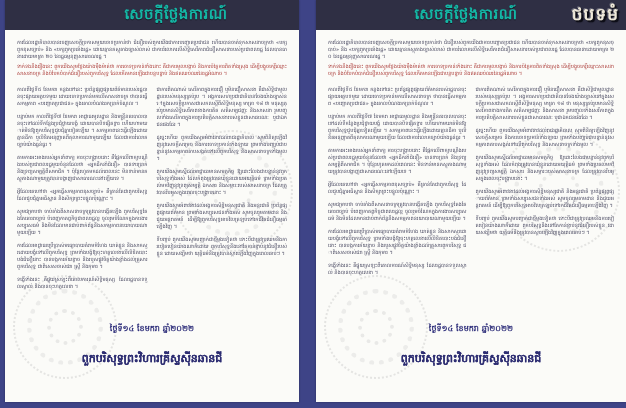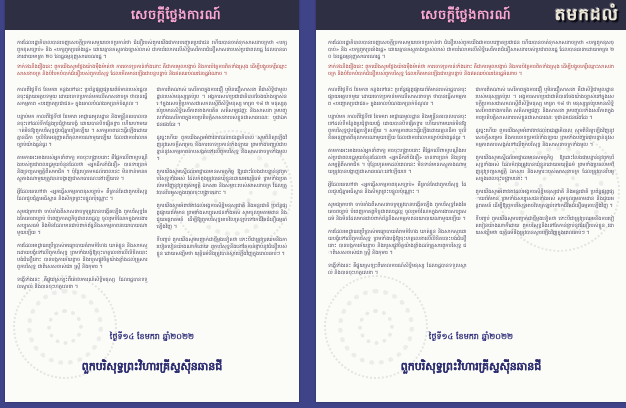--- a/index.html
+++ b/index.html
@@ -13,21 +13,21 @@
     box-shadow:0 0 2px rgba(0,0,0,.35);
   }
   .page-left{left:5px;width:294px;}
   .page-right{left:316px;width:310px;}
 
   .masthead{
     position:relative;height:30px;background:#2f2f44;
     display:flex;align-items:center;justify-content:center;z-index:2;
   }
   .masthead .title{
-    color:#f9a8d4;font-size:13px;font-weight:bold;letter-spacing:.5px;
+    color:#14b8a6;font-size:15px;font-weight:bold;letter-spacing:.5px;
     text-shadow:0 1px 0 #1a1a26;white-space:nowrap;margin-left:48px;
   }
   .page-right .masthead .title{margin-right:58px;}
   .masthead .logotype{
     position:absolute;right:7px;top:3px;color:#efe9da;font-size:17px;font-weight:bold;
     letter-spacing:1px;white-space:nowrap;
     text-shadow:1px 1px 0 #101018,-1px -1px 0 #6a6a78,2px 2px 1px #0a0a12;
   }
 
   .sheet{position:relative;height:372px;}
@@ -51,21 +51,21 @@
   }
   .intro p.red{color:#aa3936;}
 
   .cols{display:flex;gap:9px;margin-top:6px;height:258px;overflow:hidden;}
   .col{flex:1;min-width:0;}
   .col p{
     margin:0 0 6px;font-size:5px;line-height:7px;text-align:justify;
     color:#45455e;word-break:break-all;
   }
 
-  .pfoot{position:absolute;left:0;right:0;bottom:11px;text-align:center;z-index:1;}
+  .pfoot{position:absolute;left:0;right:0;bottom:19px;text-align:center;z-index:1;}
   .pfoot .date{margin:0 0 3px;font-size:8px;font-weight:bold;color:#31317c;}
   .pfoot .sig{margin:16px;font-size:11px;font-weight:bold;color:#2d2d72;text-shadow:0 0 .5px #2d2d72;}
 </style>
 </head>
 <body>
 
 <div class="page page-left">
   <div class="masthead">
     <span class="title">សេចក្តីថ្លែងការណ៍</span>
   </div>
@@ -99,21 +99,21 @@
     <div class="pfoot">
       <p class="date">ថ្ងៃទី១៤ ខែមករា ឆ្នាំ២០២២</p>
       <p class="sig">ពួកបរិសុទ្ធព្រះវិហារគ្រីស្ទស៊ីនឆានជី</p>
     </div>
   </div>
 </div>
 
 <div class="page page-right">
   <div class="masthead">
     <span class="title">សេចក្តីថ្លែងការណ៍</span>
-    <span class="logotype">តមកដលំ</span>
+    <span class="logotype">ថបទមំ</span>
   </div>
   <div class="sheet">
     <div class="wm wm-a"></div>
     <div class="wm wm-b"></div>
     <div class="content">
       <div class="intro">
         <p>ការដែលរដ្ឋាភិបាលបានចេញសេចក្តីប្រកាសមួយចោទប្រកាន់ថា ជំនឿរបស់ពួកយើងជាការបញ្ឆោតប្រជាជន ហើយបានចាត់ទុកសាសនាចក្រថា «បក្សពួកខុសច្បាប់» និង «បក្សពួកប្រឆាំងរដ្ឋ» ដោយគ្មានភស្តុតាងច្បាស់លាស់ ជាការរំលោភលើសិទ្ធិសេរីភាពជំនឿសាសនារបស់ប្រជាពលរដ្ឋ ដែលបានធានាដោយមាត្រា ២០ នៃរដ្ឋធម្មនុញ្ញសាធារណរដ្ឋ ។</p>
         <p class="red">ទាក់ទងនឹងរឿងនេះ ពួកយើងសូមថ្លែងយ៉ាងម៉ឺងម៉ាត់ថា ការចោទប្រកាន់ទាំងនោះ គឺជាការមួលបង្កាច់ និងការបំភ្លៃការពិតទាំងស្រុង ដើម្បីបង្ខូចកេរ្តិ៍ឈ្មោះសាសនាចក្រ និងបំបែកបំបាក់ជំនឿរបស់ពួកបរិសុទ្ធ ដែលកើតមានឡើងជាបន្តបន្ទាប់ និងឥតឈប់ឈរនៃរដ្ឋអំណាច ។</p>
       </div>
       <div class="cols">

